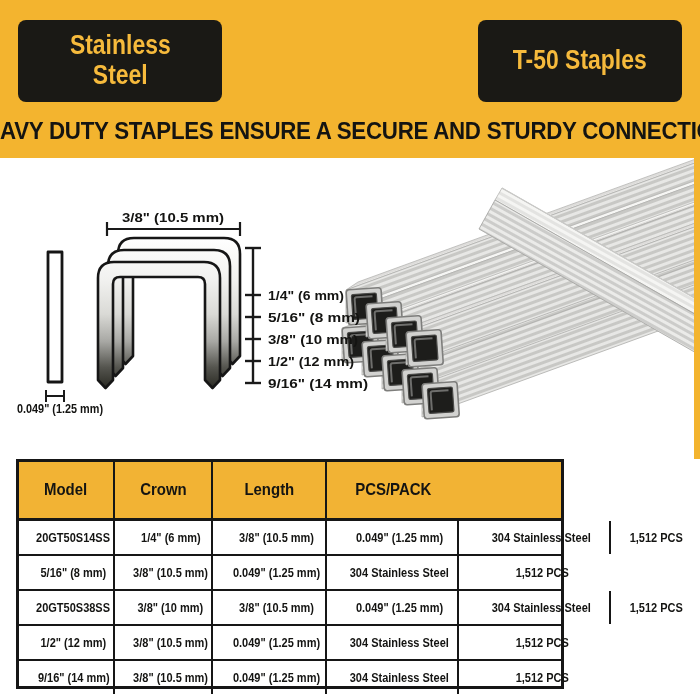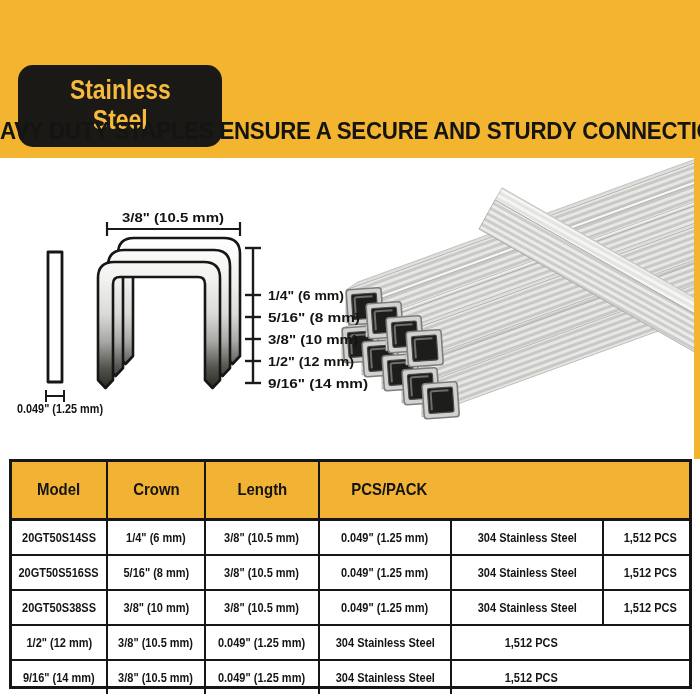--- a/index.html
+++ b/index.html
@@ -4,66 +4,70 @@
 <style>
   html,body { margin:0; padding:0; background:#ffffff; }
   .stage {
     position:relative; width:700px; height:700px; overflow:hidden;
     background:#ffffff; font-family:"Liberation Sans", sans-serif;
   }
   
   .top-section { position:absolute; left:0; top:0; width:700px; height:158px; background:#F3B42F; }
   .badge-row { position:absolute; left:18px; top:20px; width:664px; display:flex; justify-content:space-between; }
   .badge {
-    width:204px; height:82px; background:#1A1915; border-radius:15px;
+    width:204px; height:82px; background:#1A1915; border-radius:8px;
     color:#F6BA3C; display:flex; flex-direction:column; align-items:center; justify-content:center;
-    font-weight:bold; font-size:27px; line-height:1.1; text-align:center;margin-top:45px;
+    font-weight:bold; font-size:27px; line-height:1.1; text-align:center;
   }
   .badge-line { transform:scaleX(.85); white-space:nowrap; }
   .badge-line:empty { display:none; }
   .banner {
     position:absolute; left:0; top:107px; width:700px; height:48px;
     display:flex; align-items:center; justify-content:center;
     color:#141412; font-weight:bold; font-size:24px;
   }
   .banner span { transform:scaleX(.93); white-space:nowrap; letter-spacing:-0.3px; }
   
   .mid-svg { position:absolute; left:0; top:0; width:700px; height:700px; }
   
   .spec-table {
-    position:absolute; left:9px; top:459px; width:683px; height:230px;
+    position:absolute; left:16px; top:459px; width:548px; height:230px;
     border:3px solid #161616; box-sizing:border-box; background:#ffffff; color:#141412;
   }
   .thead {
     display:grid; grid-template-columns:96px 98px 114px 132px 152px 1fr;
     height:59px; background:#F2B334; border-bottom:3px solid #161616; box-sizing:border-box;
   }
   .th {
     display:flex; align-items:center; justify-content:center;
     font-weight:bold; font-size:17px; border-right:2px solid #161616; box-sizing:border-box;
   }
   .tr { display:grid; grid-template-columns:96px 98px 114px 132px 152px 1fr; height:33px; }
   .tr + .tr { border-top:2px solid #161616; }
   .td {
     display:flex; align-items:center; justify-content:center;
-    font-weight:bold; font-size:12.5px; border-right:2px solid #161616; box-sizing:border-box;
-  }
-  .th:last-child, .td:last-child { border-right:none;margin-left:7px; }
+    font-weight:bold; font-size:12.5px; border-right:2px solid #161616; box-sizing:border-box;padding-left:15px;
+  }
+  .th:last-child, .td:last-child { border-right:none; }
   .cnd { transform:scaleX(.88); white-space:nowrap; display:inline-block; }
 </style>
 </head>
 <body>
 
 <div class="stage">
 
   <div class="top-section">
     <div class="badge-row">
       <div class="badge">
         <div class="badge-line">Stainless</div>
         <div class="badge-line">Steel</div>
+      </div>
+      <div class="badge">
+        <div class="badge-line">T-50 Staples</div>
+
       </div>
     </div>
     <div class="banner">
       <span>HEAVY DUTY STAPLES ENSURE A SECURE AND STURDY CONNECTION</span>
     </div>
   </div>
 
   <svg class="mid-svg" viewBox="0 0 700 700">
     <defs>
       <linearGradient id="stapleGrad" gradientUnits="userSpaceOnUse" x1="0" y1="238" x2="0" y2="390">
@@ -205,23 +209,20 @@
         </div>
       <div class="td">
           <span class="cnd">304 Stainless Steel</span>
         </div>
       <div class="td">
           <span class="cnd">1,512 PCS</span>
         </div>
     </div>
     <div class="tr">
       <div class="td">
-          <span class="cnd">20GT50S516SS</span>
-        </div>
-      <div class="td">
           <span class="cnd">5/16" (8 mm)</span>
         </div>
       <div class="td">
           <span class="cnd">3/8" (10.5 mm)</span>
         </div>
       <div class="td">
           <span class="cnd">0.049" (1.25 mm)</span>
         </div>
       <div class="td">
           <span class="cnd">304 Stainless Steel</span>

